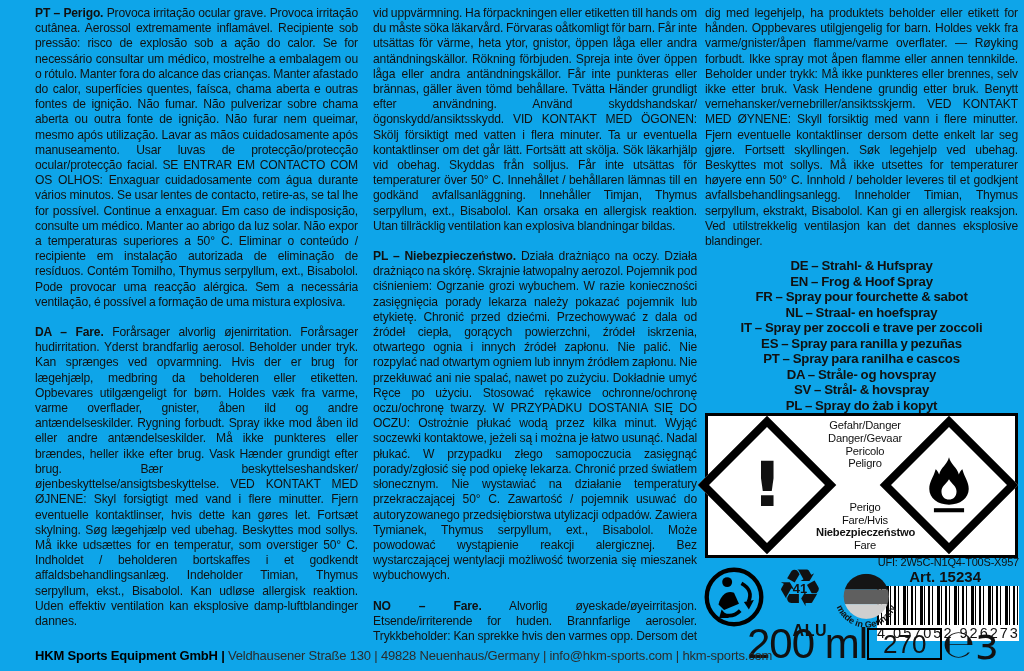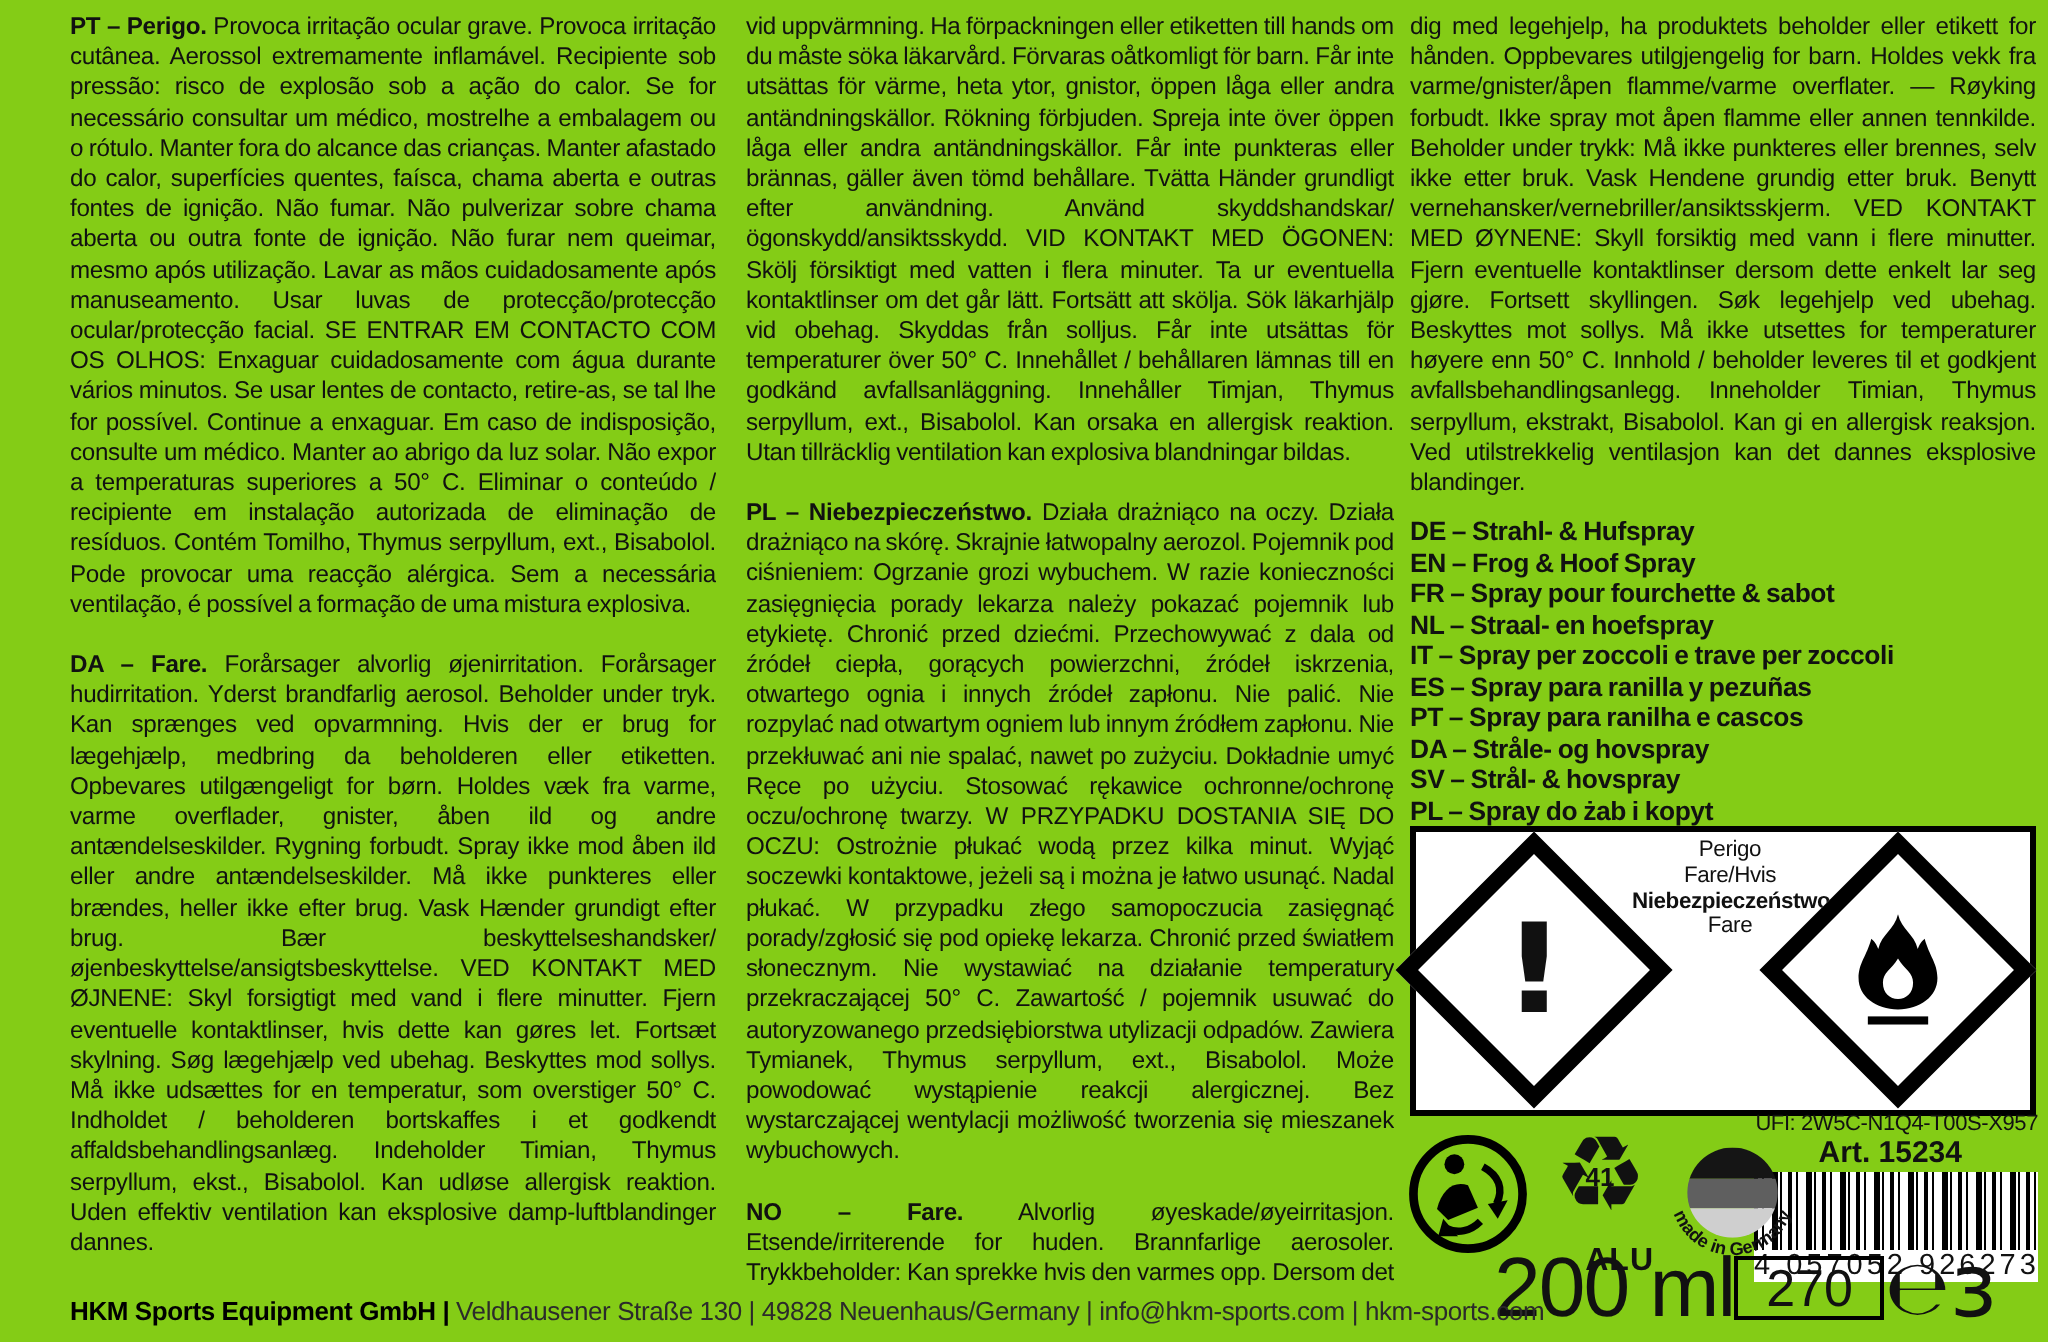--- a/index.html
+++ b/index.html
@@ -1,27 +1,27 @@
 <!DOCTYPE html>
 <html><head>
 <meta charset="utf-8">
 <style>
   html,body{margin:0;padding:0;background:#fff;}
-  #label{position:relative;width:1024px;height:671px;background:#84cc16;overflow:hidden;
+  #label{position:relative;width:1024px;height:671px;background:#0ea5e9;overflow:hidden;
          font-family:"Liberation Sans",sans-serif;color:#111;}
   .col{position:absolute;top:6px;text-align:justify;font-size:12.1px;line-height:15.2px;
        letter-spacing:-0.15px;word-spacing:-0.5px;overflow:hidden;}
   #col-left{left:35px;width:323px;height:640px;}
   #col-middle{left:373px;width:324px;height:640px;}
   #col-right{left:705px;width:313px;height:408px;}
   .para{margin:0 0 0 0;}
   .para + .para{margin-top:15px;}
   .lead{font-weight:bold;}
   .lang-list{margin-top:9px;font-weight:bold;font-size:13.2px;line-height:15.5px;
-             text-align:left;letter-spacing:-0.2px;}
+             text-align:center;letter-spacing:-0.2px;}
   .lang-item{white-space:nowrap;}
 
   
   #hazard-box{position:absolute;left:705px;top:413px;width:313px;height:145px;
               border:3px solid #000;box-sizing:border-box;background:#fff;}
   .diamond{position:absolute;width:98px;height:98px;border:8px solid #000;background:#fff;
            transform:rotate(45deg);box-sizing:border-box;}
   #diamond-exclaim{left:10px;top:20px;}
   #diamond-flame{left:192px;top:20px;}
   .diamond-inner{position:absolute;inset:0;display:flex;align-items:center;justify-content:center;
@@ -97,20 +97,26 @@
   </div>
 
   <div id="hazard-box">
     <div class="diamond" id="diamond-exclaim">
       <div class="diamond-inner">
         <span class="exclaim">!</span>
       </div>
     </div>
     <div class="signal-col">
       <div>
+        <div class="signal-line">Gefahr/Danger</div>
+        <div class="signal-line">Danger/Gevaar</div>
+        <div class="signal-line">Pericolo</div>
+        <div class="signal-line">Peligro</div>
+      </div>
+      <div>
         <div class="signal-line">Perigo</div>
         <div class="signal-line">Fare/Hvis</div>
         <div class="signal-line bold">Niebezpieczeństwo</div>
         <div class="signal-line">Fare</div>
       </div>
     </div>
     <div class="diamond" id="diamond-flame">
       <div class="diamond-inner">
         <svg width="58" height="62" viewBox="0 0 100 104">
           <path fill="#000" d="M50 4 C53 17 64 21 67 34 C69 28 73 25 73 25 C77 40 84 46 84 59 C84 75 69 86 50 86 C31 86 16 75 16 59 C16 46 23 40 27 25 C27 25 31 28 33 34 C36 21 47 17 50 4 Z"></path>

